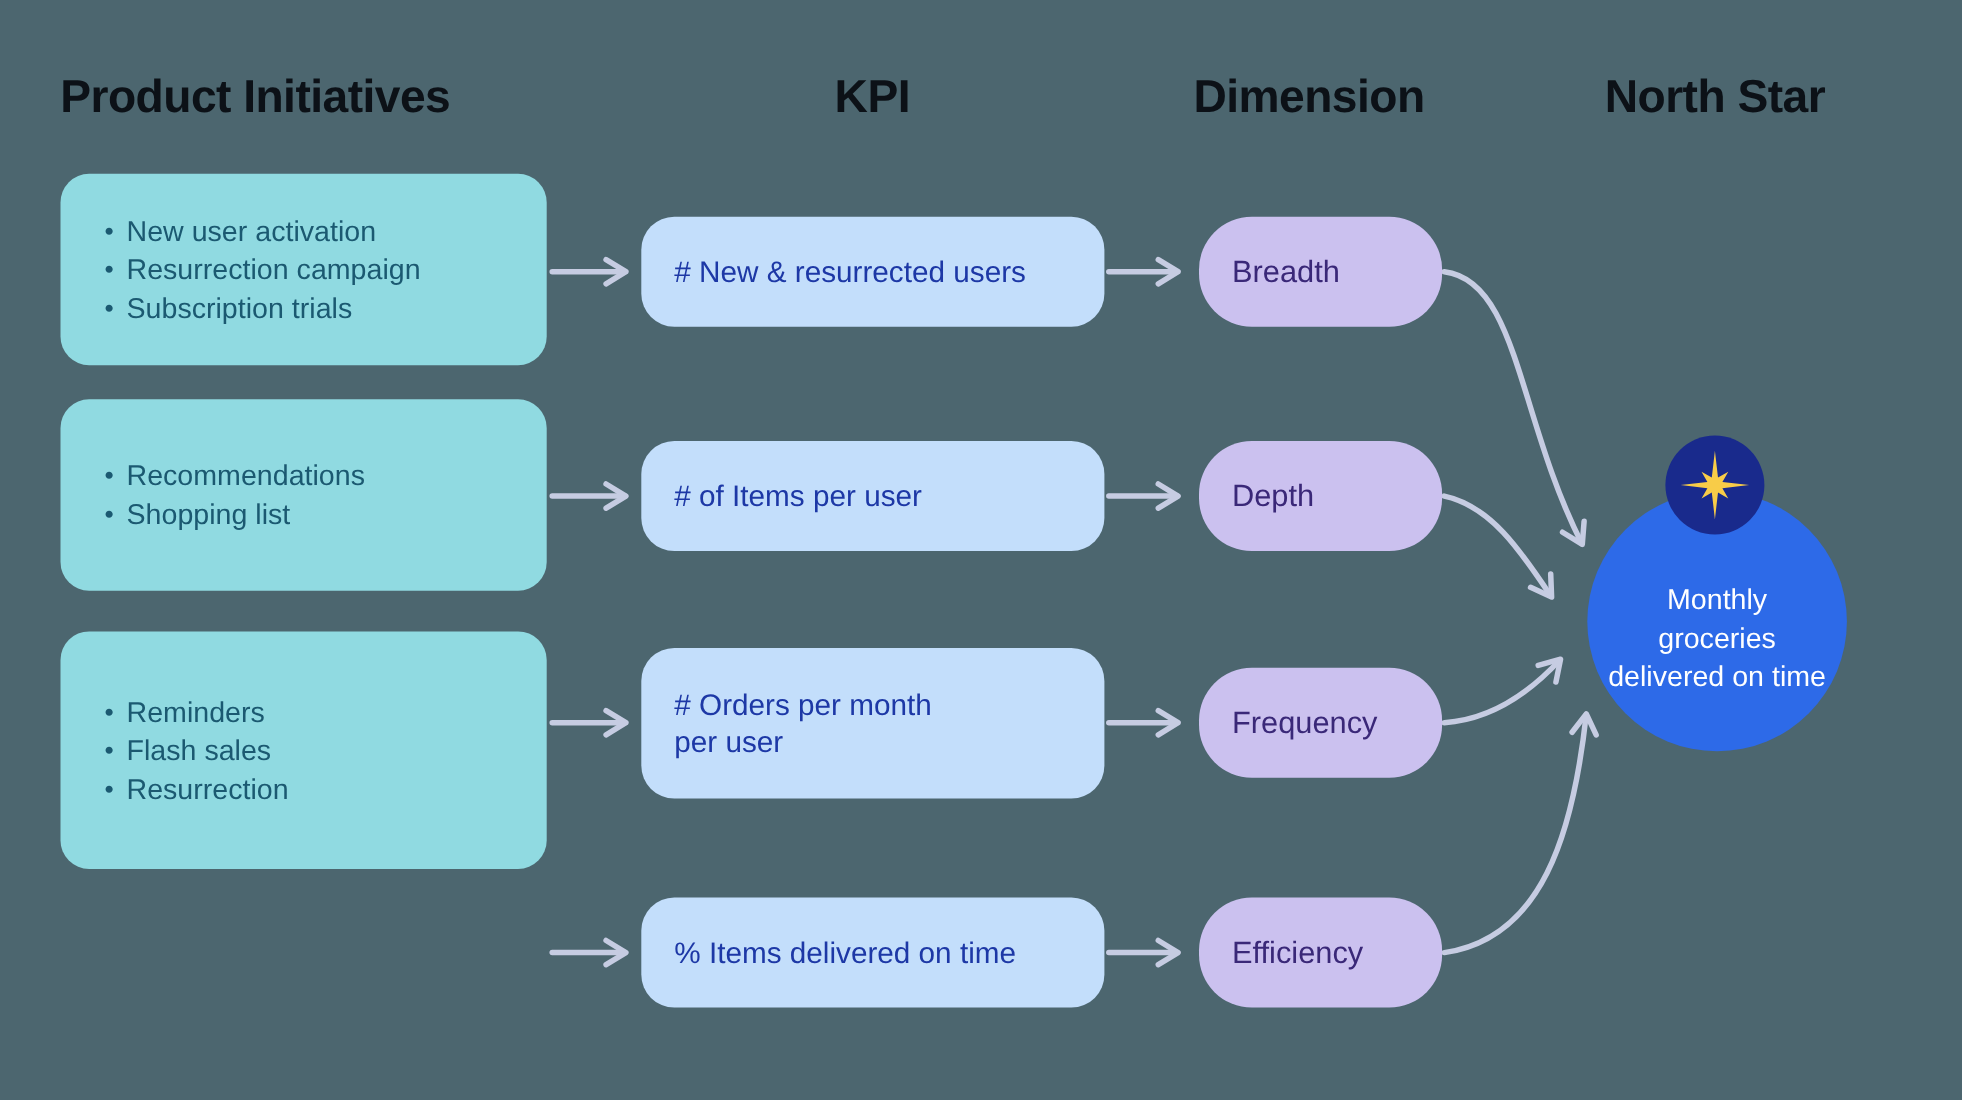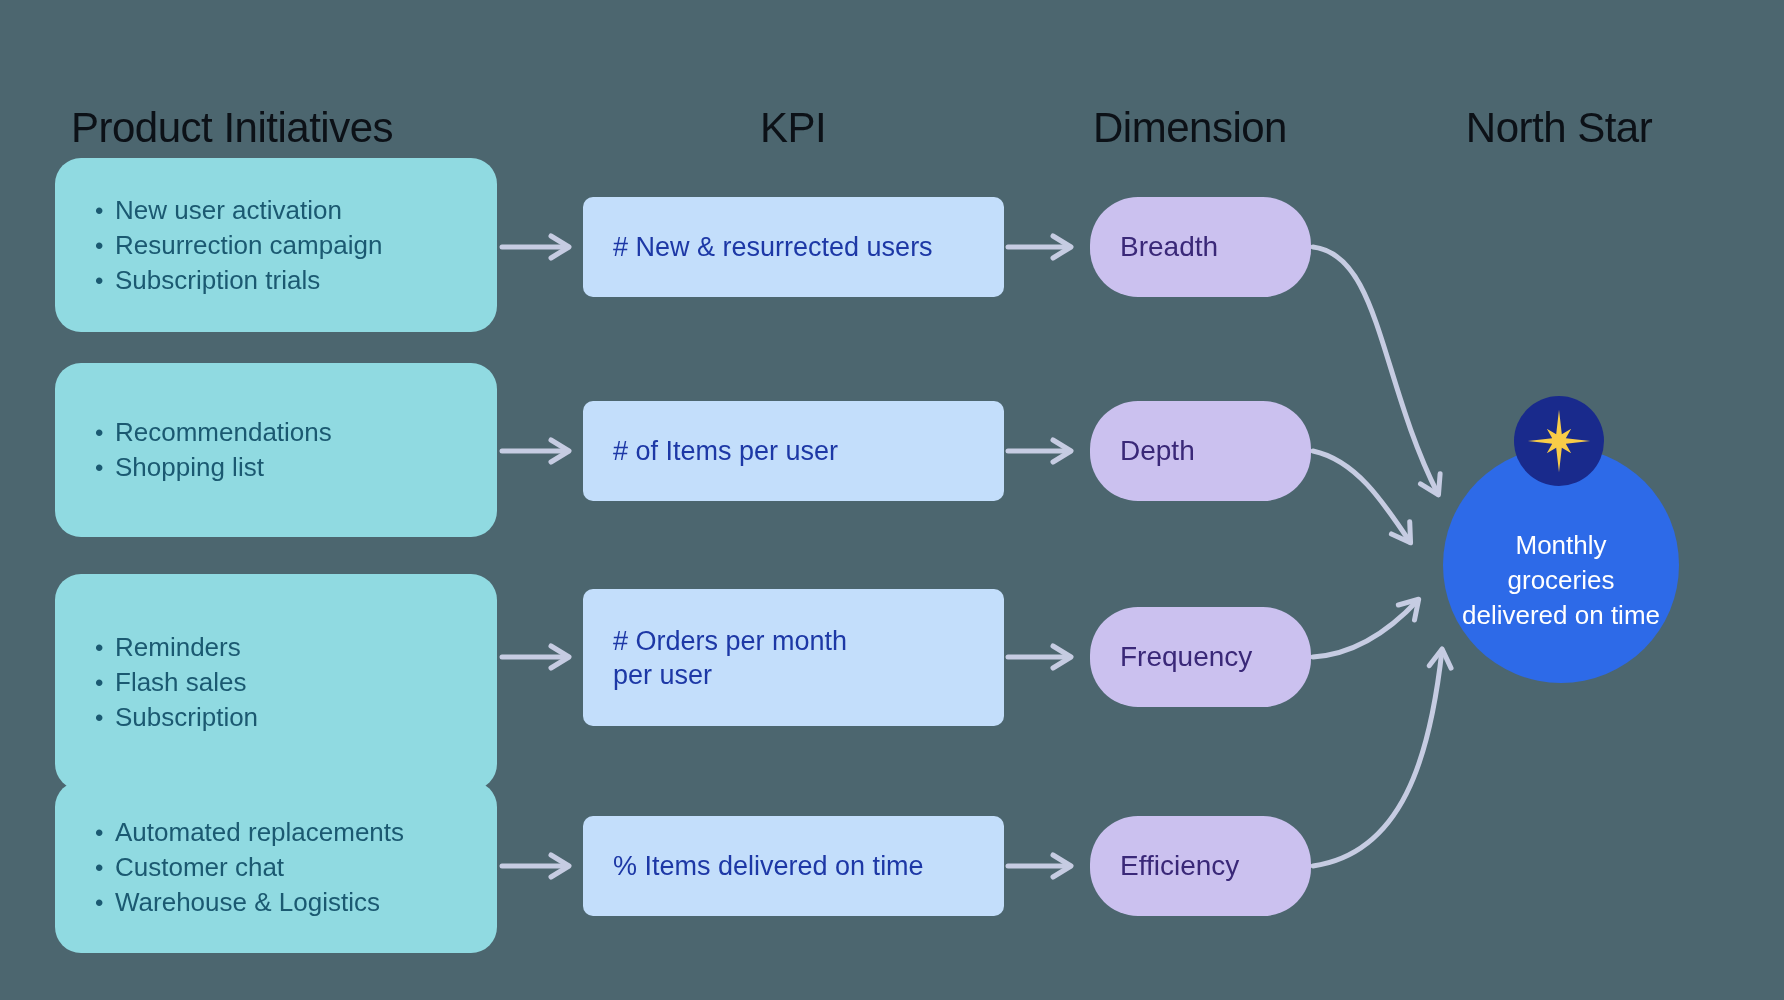--- a/index.html
+++ b/index.html
@@ -20,40 +20,40 @@
   html,body{margin:0;padding:0;}
   body{
     width:1784px;height:1000px;position:relative;overflow:hidden;
     background:var(--background);
     font-family:"Liberation Sans","DejaVu Sans",sans-serif;
   }
   .stage{position:absolute;inset:0;}
   
   .col-header{
     position:absolute;top:64px;transform:translateX(-50%);
-    font-size:42px;font-weight:400;color:var(--header-text);
-    white-space:nowrap;letter-spacing:-0.5px;margin-top:40px;
+    font-size:42px;font-weight:700;color:var(--header-text);
+    white-space:nowrap;letter-spacing:-0.5px;
   }
   
   .init-box{
     position:absolute;left:55px;width:442px;border-radius:26px;
     background:var(--initiative-box);display:flex;align-items:center;
   }
   .init-box ul{list-style:none;margin:10px;padding:0 18px 0 24px;}
   .init-box li{
     position:relative;padding-left:26px;line-height:35px;
     font-size:26px;color:var(--initiative-text);white-space:nowrap;
   }
   .init-box li::before{
     content:"•";position:absolute;left:6px;top:0;font-size:24px;
     color:var(--initiative-text);
   }
   
   .kpi-box{
-    position:absolute;left:583px;width:421px;border-radius:10px;
+    position:absolute;left:583px;width:421px;border-radius:30px;
     background:var(--kpi-box);display:flex;align-items:center;
   }
   .kpi-box .label{
     margin-left:30px;font-size:27px;line-height:34px;color:var(--kpi-text);
   }
   .kpi-box .label.wrap2{max-width:272px;}
   
   .dim-pill{
     position:absolute;left:1090px;width:221px;height:100px;border-radius:48px;
     background:var(--dimension-box);display:flex;align-items:center;
@@ -124,28 +124,21 @@
   <div class="init-box" style="top:363px;height:174px">
     <ul>
       <li>Recommendations</li>
       <li>Shopping list</li>
     </ul>
   </div>
   <div class="init-box" style="top:574px;height:216px">
     <ul>
       <li>Reminders</li>
       <li>Flash sales</li>
-      <li>Subscription</li>
-    </ul>
-  </div>
-  <div class="init-box" style="top:781px;height:172px">
-    <ul>
-      <li>Automated replacements</li>
-      <li>Customer chat</li>
-      <li>Warehouse &amp; Logistics</li>
+      <li>Resurrection</li>
     </ul>
   </div>
 
   <div class="kpi-box" style="top:197px;height:100px">
     <div class="label"># New &amp; resurrected users</div>
   </div>
   <div class="kpi-box" style="top:401px;height:100px">
     <div class="label"># of Items per user</div>
   </div>
   <div class="kpi-box" style="top:816px;height:100px">

